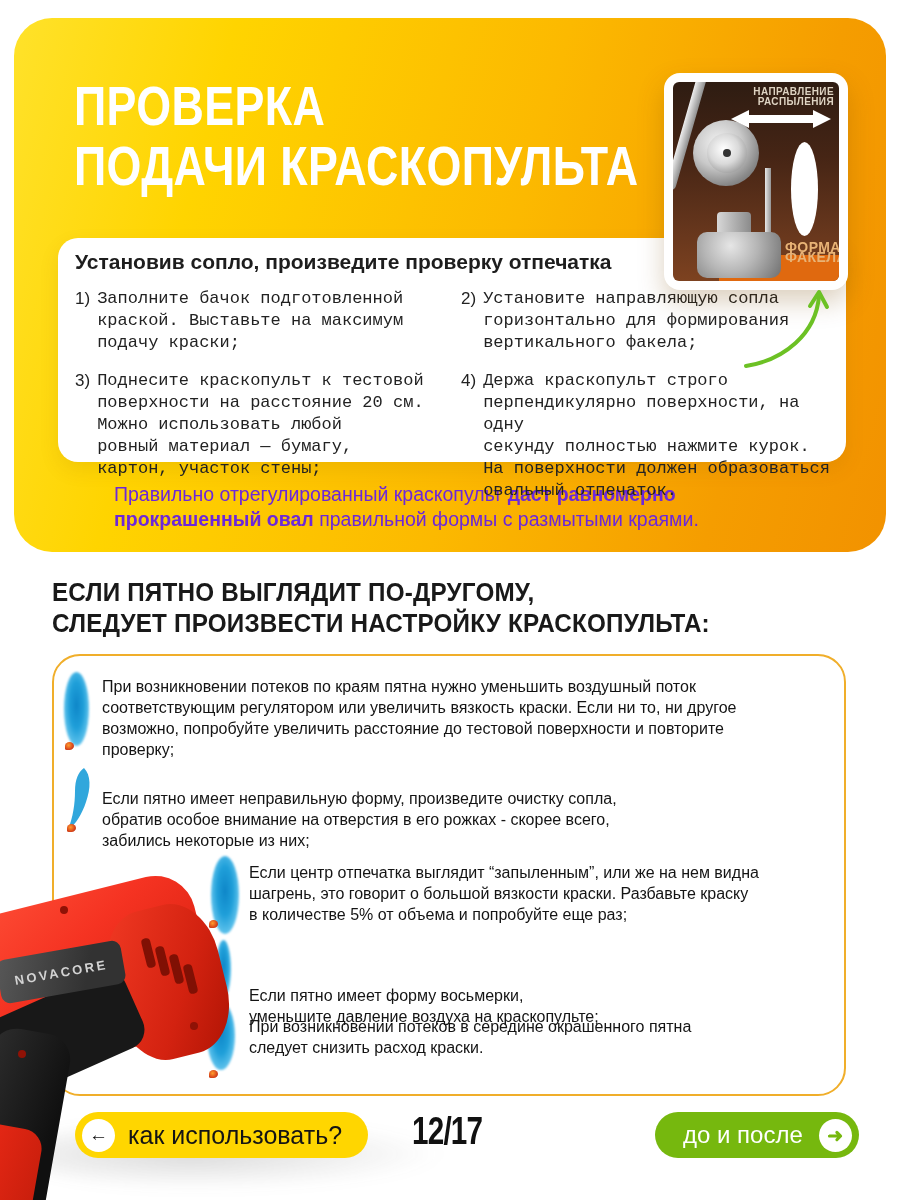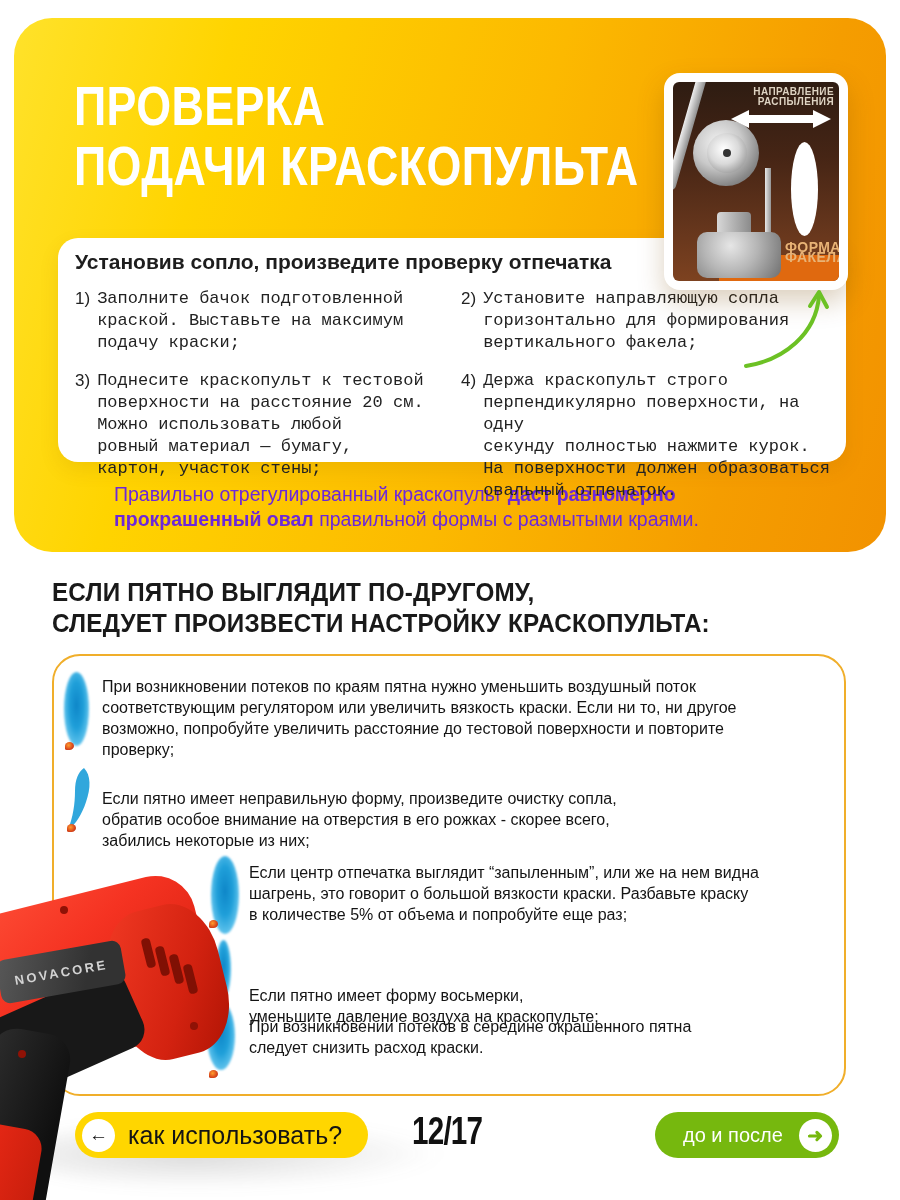--- a/index.html
+++ b/index.html
@@ -103,21 +103,21 @@
   .gun .screw{position:absolute;width:8px;height:8px;border-radius:50%;background:#8f1206;}
   .gun .s1{left:66px;top:26px;} .gun .s2{left:196px;top:142px;} .gun .s3{left:24px;top:170px;}
 
   
   .btn{position:absolute;top:1112px;height:46px;border-radius:23px;display:flex;align-items:center;z-index:10;cursor:pointer;border:none;}
   .btn-back{left:75px;background:#ffd600;padding:0 26px 0 7px;gap:13px;}
   .btn-back .circ{width:33px;height:33px;border-radius:50%;background:#fff;display:flex;align-items:center;justify-content:center;
     font-size:19px;color:#111;font-weight:700;}
   .btn-back .lbl{font-size:25px;color:#141414;}
   .btn-next{left:655px;background:#76b80e;padding:0 7px 0 28px;gap:16px;}
-  .btn-next .lbl{font-size:20px;color:#fff;}
+  .btn-next .lbl{font-size:24px;color:#fff;}
   .btn-next .circ{width:33px;height:33px;border-radius:50%;background:#fff;display:flex;align-items:center;justify-content:center;
     font-size:19px;color:#76b80e;font-weight:700;}
   .page-num{position:absolute;left:412px;top:1110px;font-size:38px;font-weight:700;color:#111;z-index:10;
     transform:scaleX(.78);transform-origin:left top;letter-spacing:-1px;}
 </style>
 </head>
 <body>
 
 <div class="page">
 

